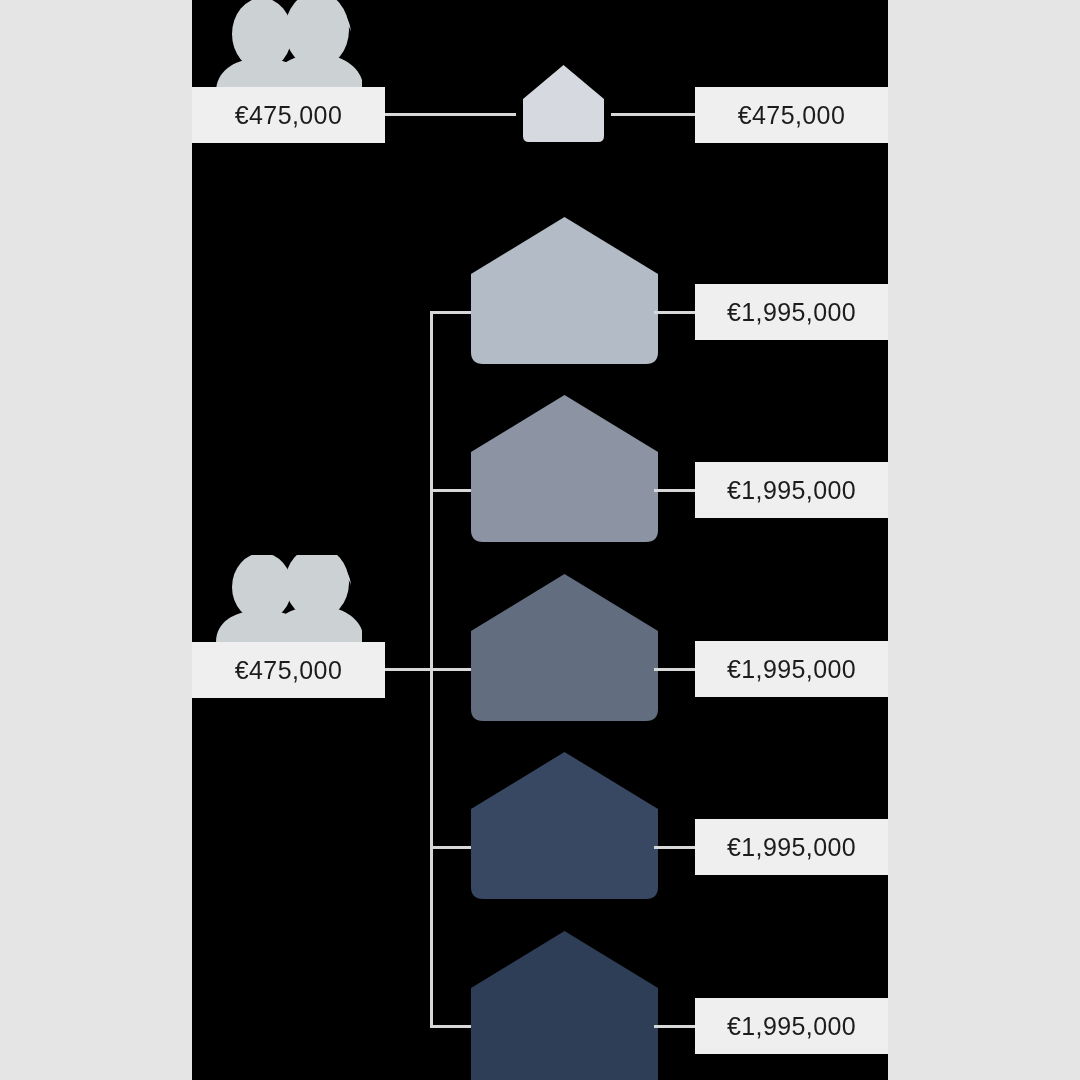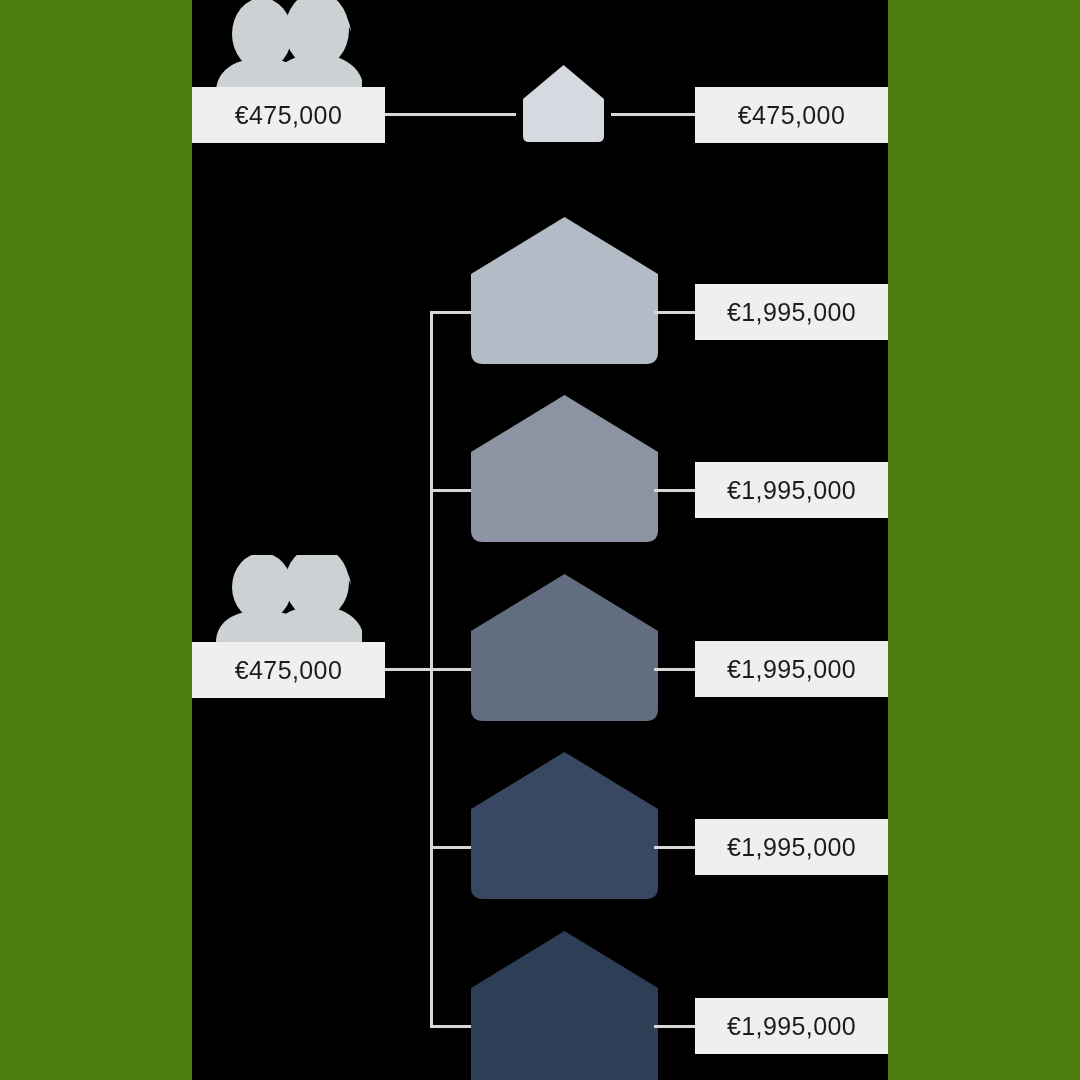--- a/index.html
+++ b/index.html
@@ -9,21 +9,21 @@
     height: 1080px;
     background: #ffffff;
     font-family: "Liberation Sans", sans-serif;
     overflow: hidden;
   }
 
   #stage {
     position: relative;
     width: 1080px;
     height: 1080px;
-    background: #4d7c0f;
+    background: #e5e5e5;
   }
 
   
   .backdrop {
     position: absolute;
     left: 192px;
     top: 0;
     width: 696px;
     height: 1080px;
     background: #000000;

